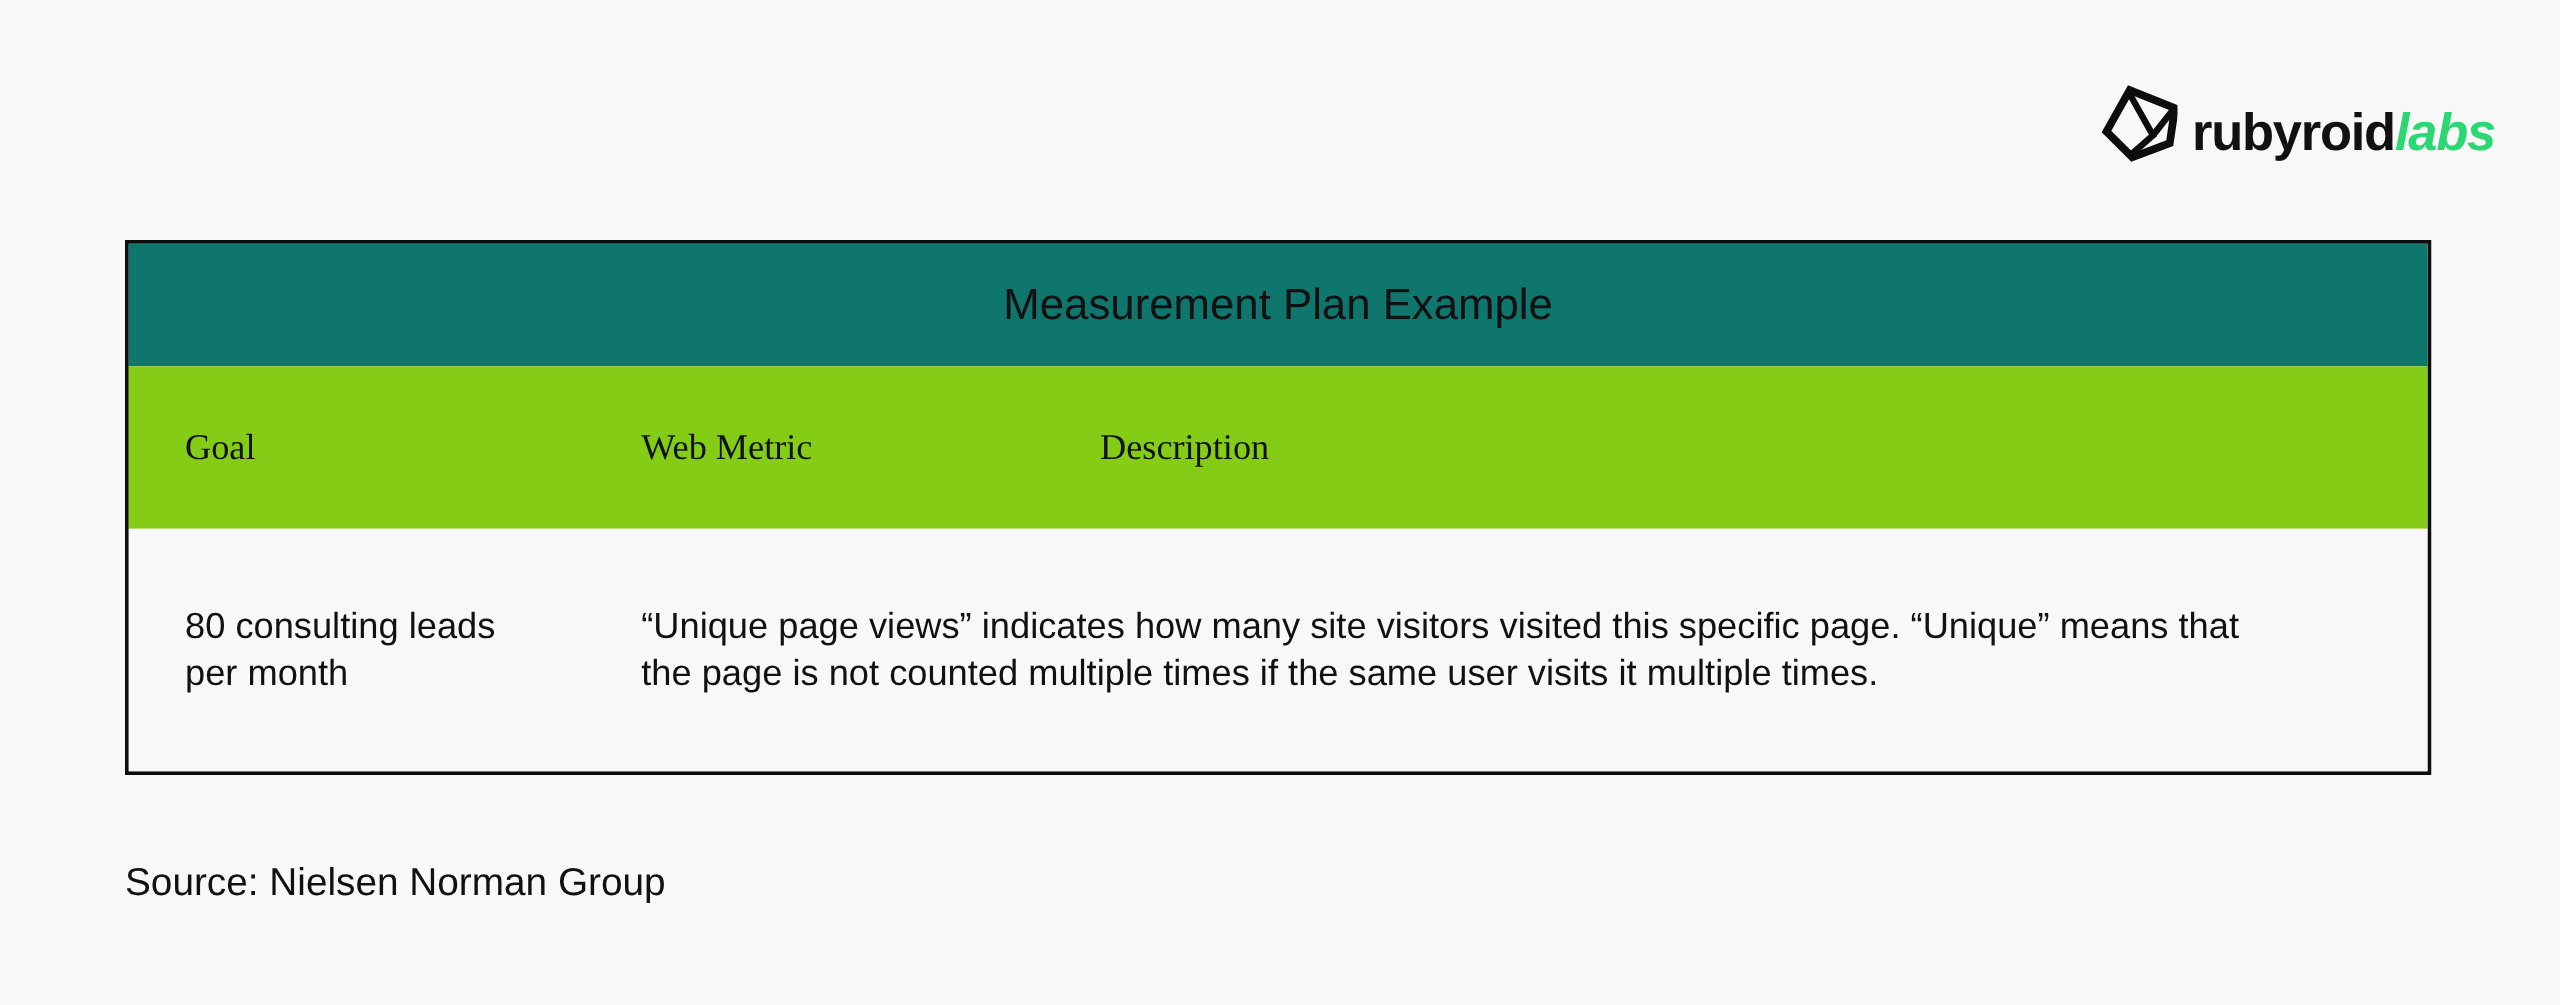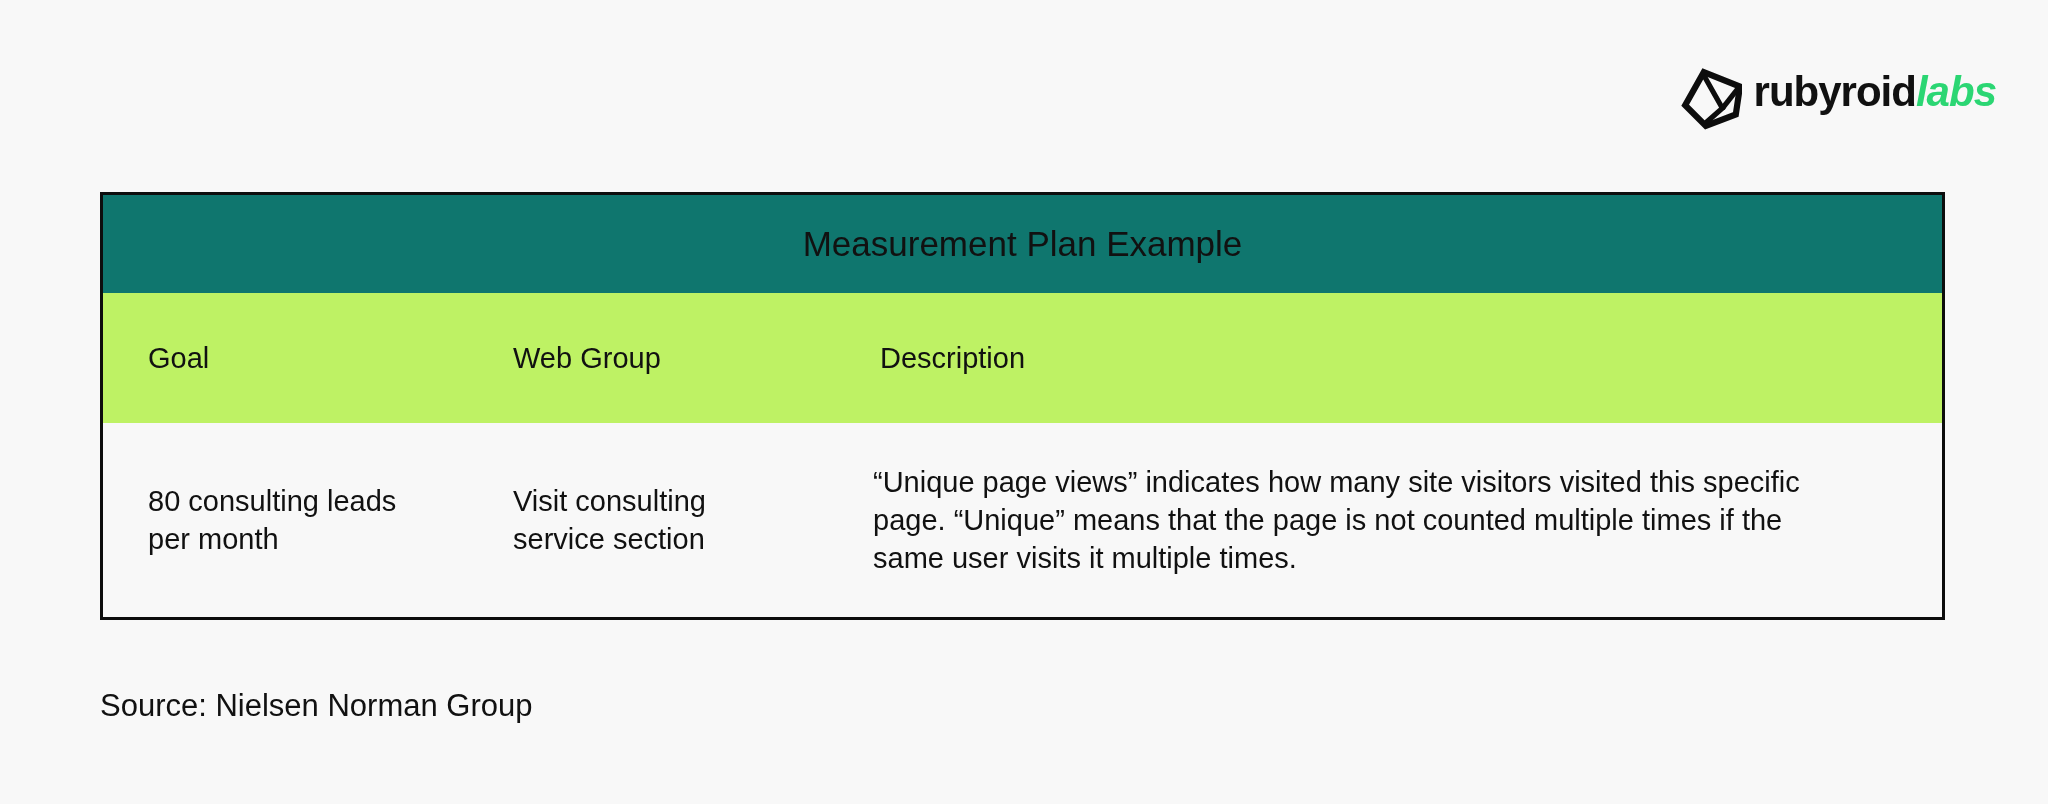--- a/index.html
+++ b/index.html
@@ -15,21 +15,21 @@
     color: #111111;
     overflow: hidden;
   }
 
   
   .logo {
     position: absolute;
     top: 68px;
     right: 52px;
     display: flex;
-    align-items: flex-start;
+    align-items: flex-end;
     gap: 12px;
   }
   .logo-icon svg {
     display: block;
   }
   .logo-text {
     font-size: 42px;
     font-weight: 700;
     letter-spacing: -1px;
     white-space: nowrap;
@@ -55,22 +55,23 @@
     display: flex;
     align-items: center;
     justify-content: center;
     font-size: 35px;
   }
   .mtable-row {
     display: flex;
     align-items: stretch;
   }
   .mtable-row.header {
-    background: #bef264;
+    background: #84cc16;
     min-height: 130px;
+    font-family: Liberation Serif, serif;
   }
   .mtable-row.data {
     background: #f8f8f8;
     min-height: 194px;
   }
   .cell {
     box-sizing: border-box;
     padding: 20px 40px 20px 45px;
     display: flex;
     align-items: center;
@@ -103,24 +104,23 @@
     </svg>
   </span>
   <span class="logo-text"><span>rubyroid</span><span class="brand-green">labs</span></span>
 </div>
 
 <div class="mtable">
   <div class="mtable-title">Measurement Plan Example</div>
 
   <div class="mtable-row header">
     <div class="cell col-goal">Goal</div>
-    <div class="cell col-metric">Web Group</div>
+    <div class="cell col-metric">Web Metric</div>
     <div class="cell col-desc">Description</div>
   </div>
 
   <div class="mtable-row data">
     <div class="cell col-goal">80 consulting leads per month</div>
-    <div class="cell col-action">Visit consulting service section</div>
     <div class="cell col-desc">“Unique page views” indicates how many site visitors visited this specific page. “Unique” means that the page is not counted multiple times if the same user visits it multiple times.</div>
   </div>
 </div>
 
 <div class="source">Source: Nielsen Norman Group</div>
 
 </body></html>

